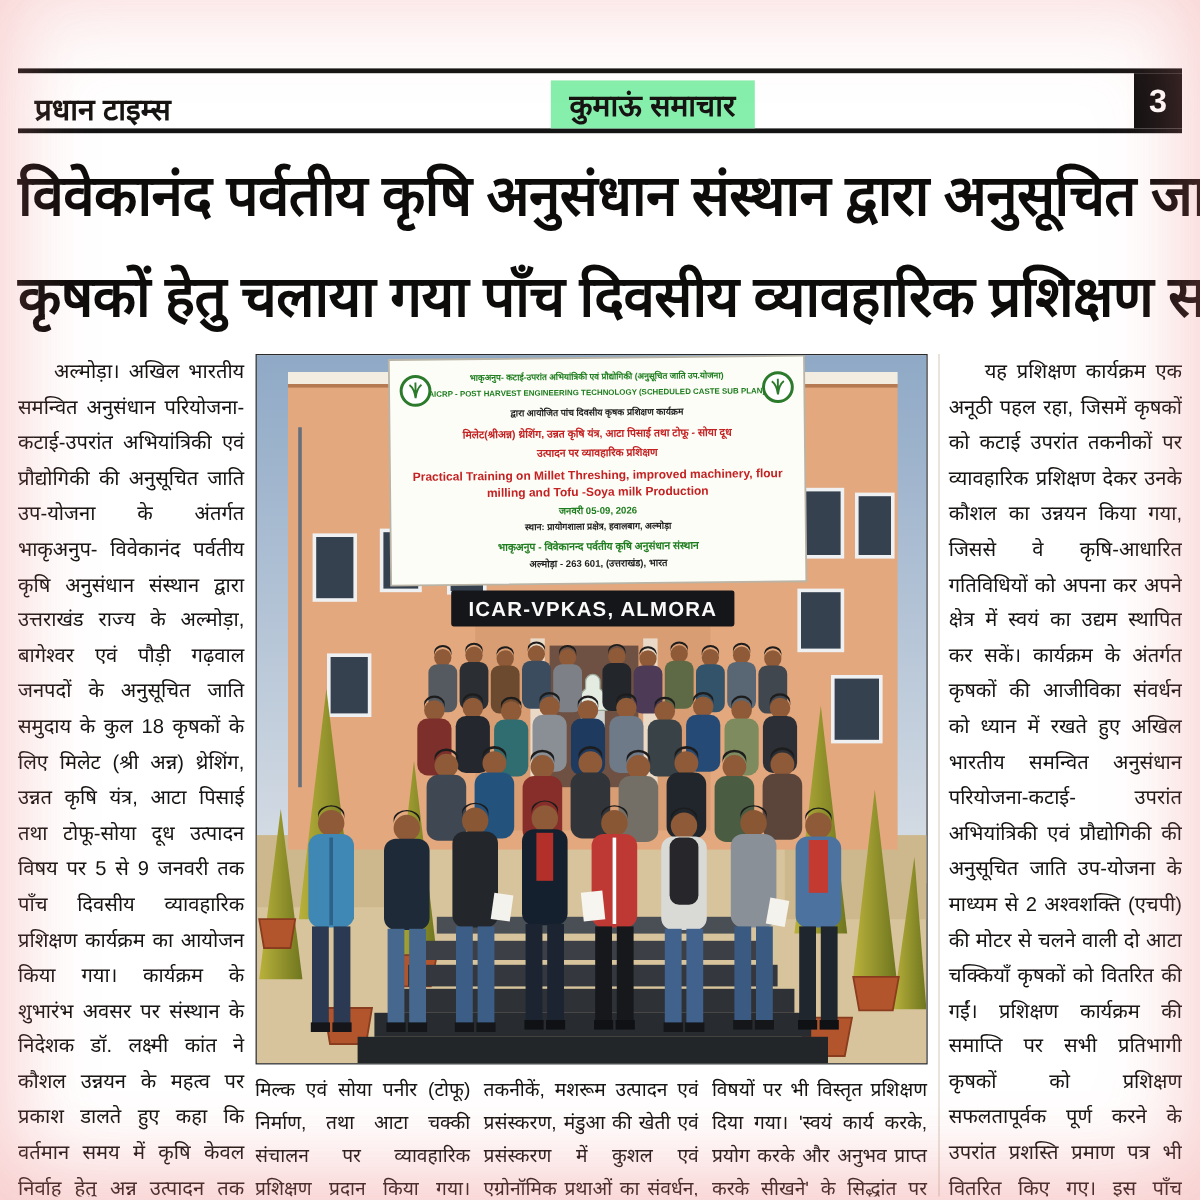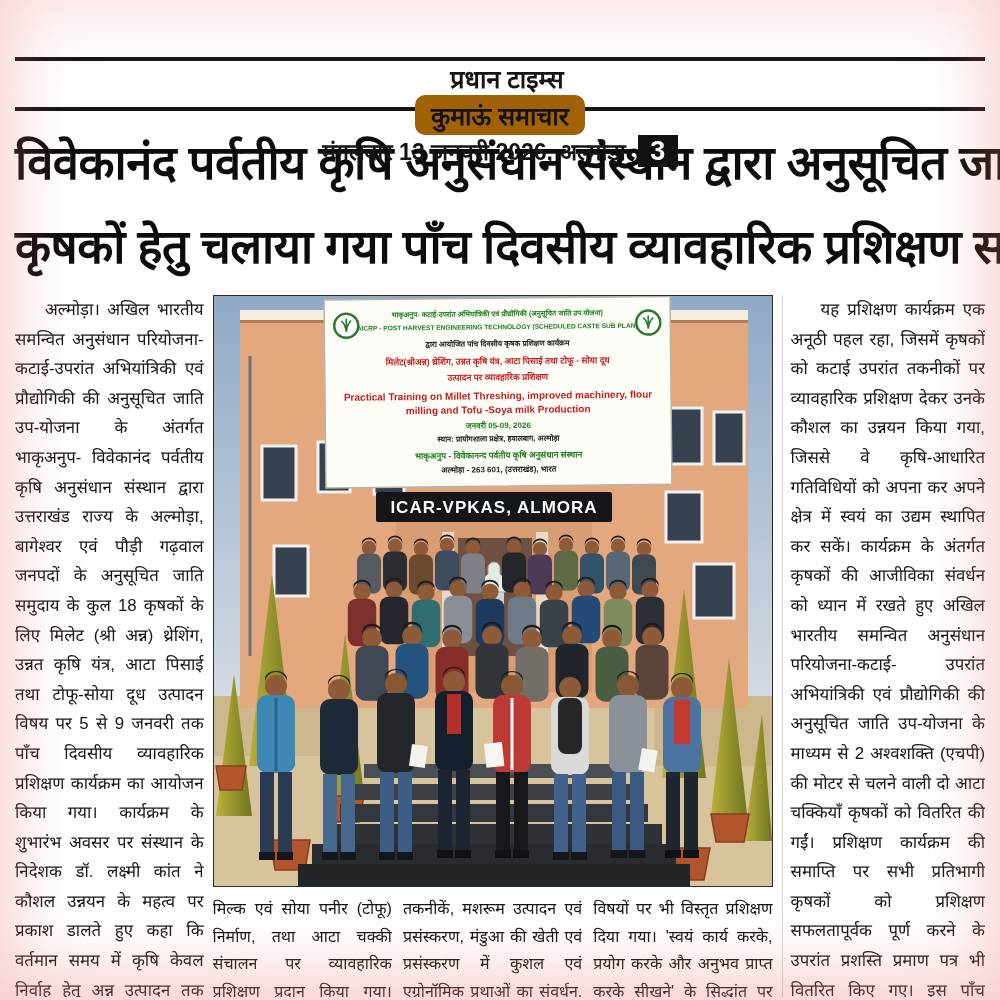--- a/index.html
+++ b/index.html
@@ -7,23 +7,23 @@
     width:1000px;height:1000px;background:#ffffff;overflow:hidden;
     font-family:"Liberation Sans","DejaVu Sans",sans-serif;color:#161412;
     position:relative;
   }
   .scan-tint{position:absolute;inset:0;pointer-events:none;z-index:50;
     box-shadow:inset 0 0 70px 18px rgba(236,120,120,0.20), inset 0 -30px 60px rgba(240,130,130,0.22);}
   .page{padding:0 15px;position:relative;}
 
   
   .masthead{margin-top:57px;height:46px;border-top:4px solid #141414;border-bottom:4px solid #141414;
-    display:flex;align-items:center;justify-content:space-between;position:relative;flex-direction:column;}
+    display:flex;align-items:flex-end;justify-content:space-between;position:relative;}
   .mh-left{font-size:25px;font-weight:700;padding-left:14px;}
-  .mh-center{font-size:25px;font-weight:700;background:#a16207;padding:3px 16px;border-radius:10px;}
+  .mh-center{font-size:25px;font-weight:700;background:#86efac;padding:3px 16px;border-radius:0;}
   .mh-right-wrap{display:flex;align-items:stretch;height:100%;}
   .mh-right{font-size:23px;font-weight:700;display:flex;align-items:center;padding-right:12px;}
   .mh-pagebox{width:40px;background:#111;color:#fff;font-size:27px;font-weight:700;
     display:flex;align-items:center;justify-content:center;}
 
   
   .headline{margin-top:10px;text-align:center;font-weight:700;line-height:84px;font-size:47px;
     letter-spacing:-0.5px;color:#0d0c0b;}
   .headline div{white-space:nowrap;}
 
@@ -47,21 +47,20 @@
 </style>
 </head>
 <body>
 
 <div class="page">
 
   <div class="masthead">
     <span class="mh-left">प्रधान टाइम्स</span>
     <span class="mh-center">कुमाऊं समाचार</span>
     <span class="mh-right-wrap">
-      <span class="mh-right">मंगलवार 13 जनवरी 2026, अल्मोड़ा</span>
       <span class="mh-pagebox">3</span>
     </span>
   </div>
 
   <div class="headline">
     <div>विवेकानंद पर्वतीय कृषि अनुसंधान संस्थान द्वारा अनुसूचित जाति के</div>
     <div>कृषकों हेतु चलाया गया पाँच दिवसीय व्यावहारिक प्रशिक्षण सम्पन्न</div>
   </div>
 
   <div class="content">

